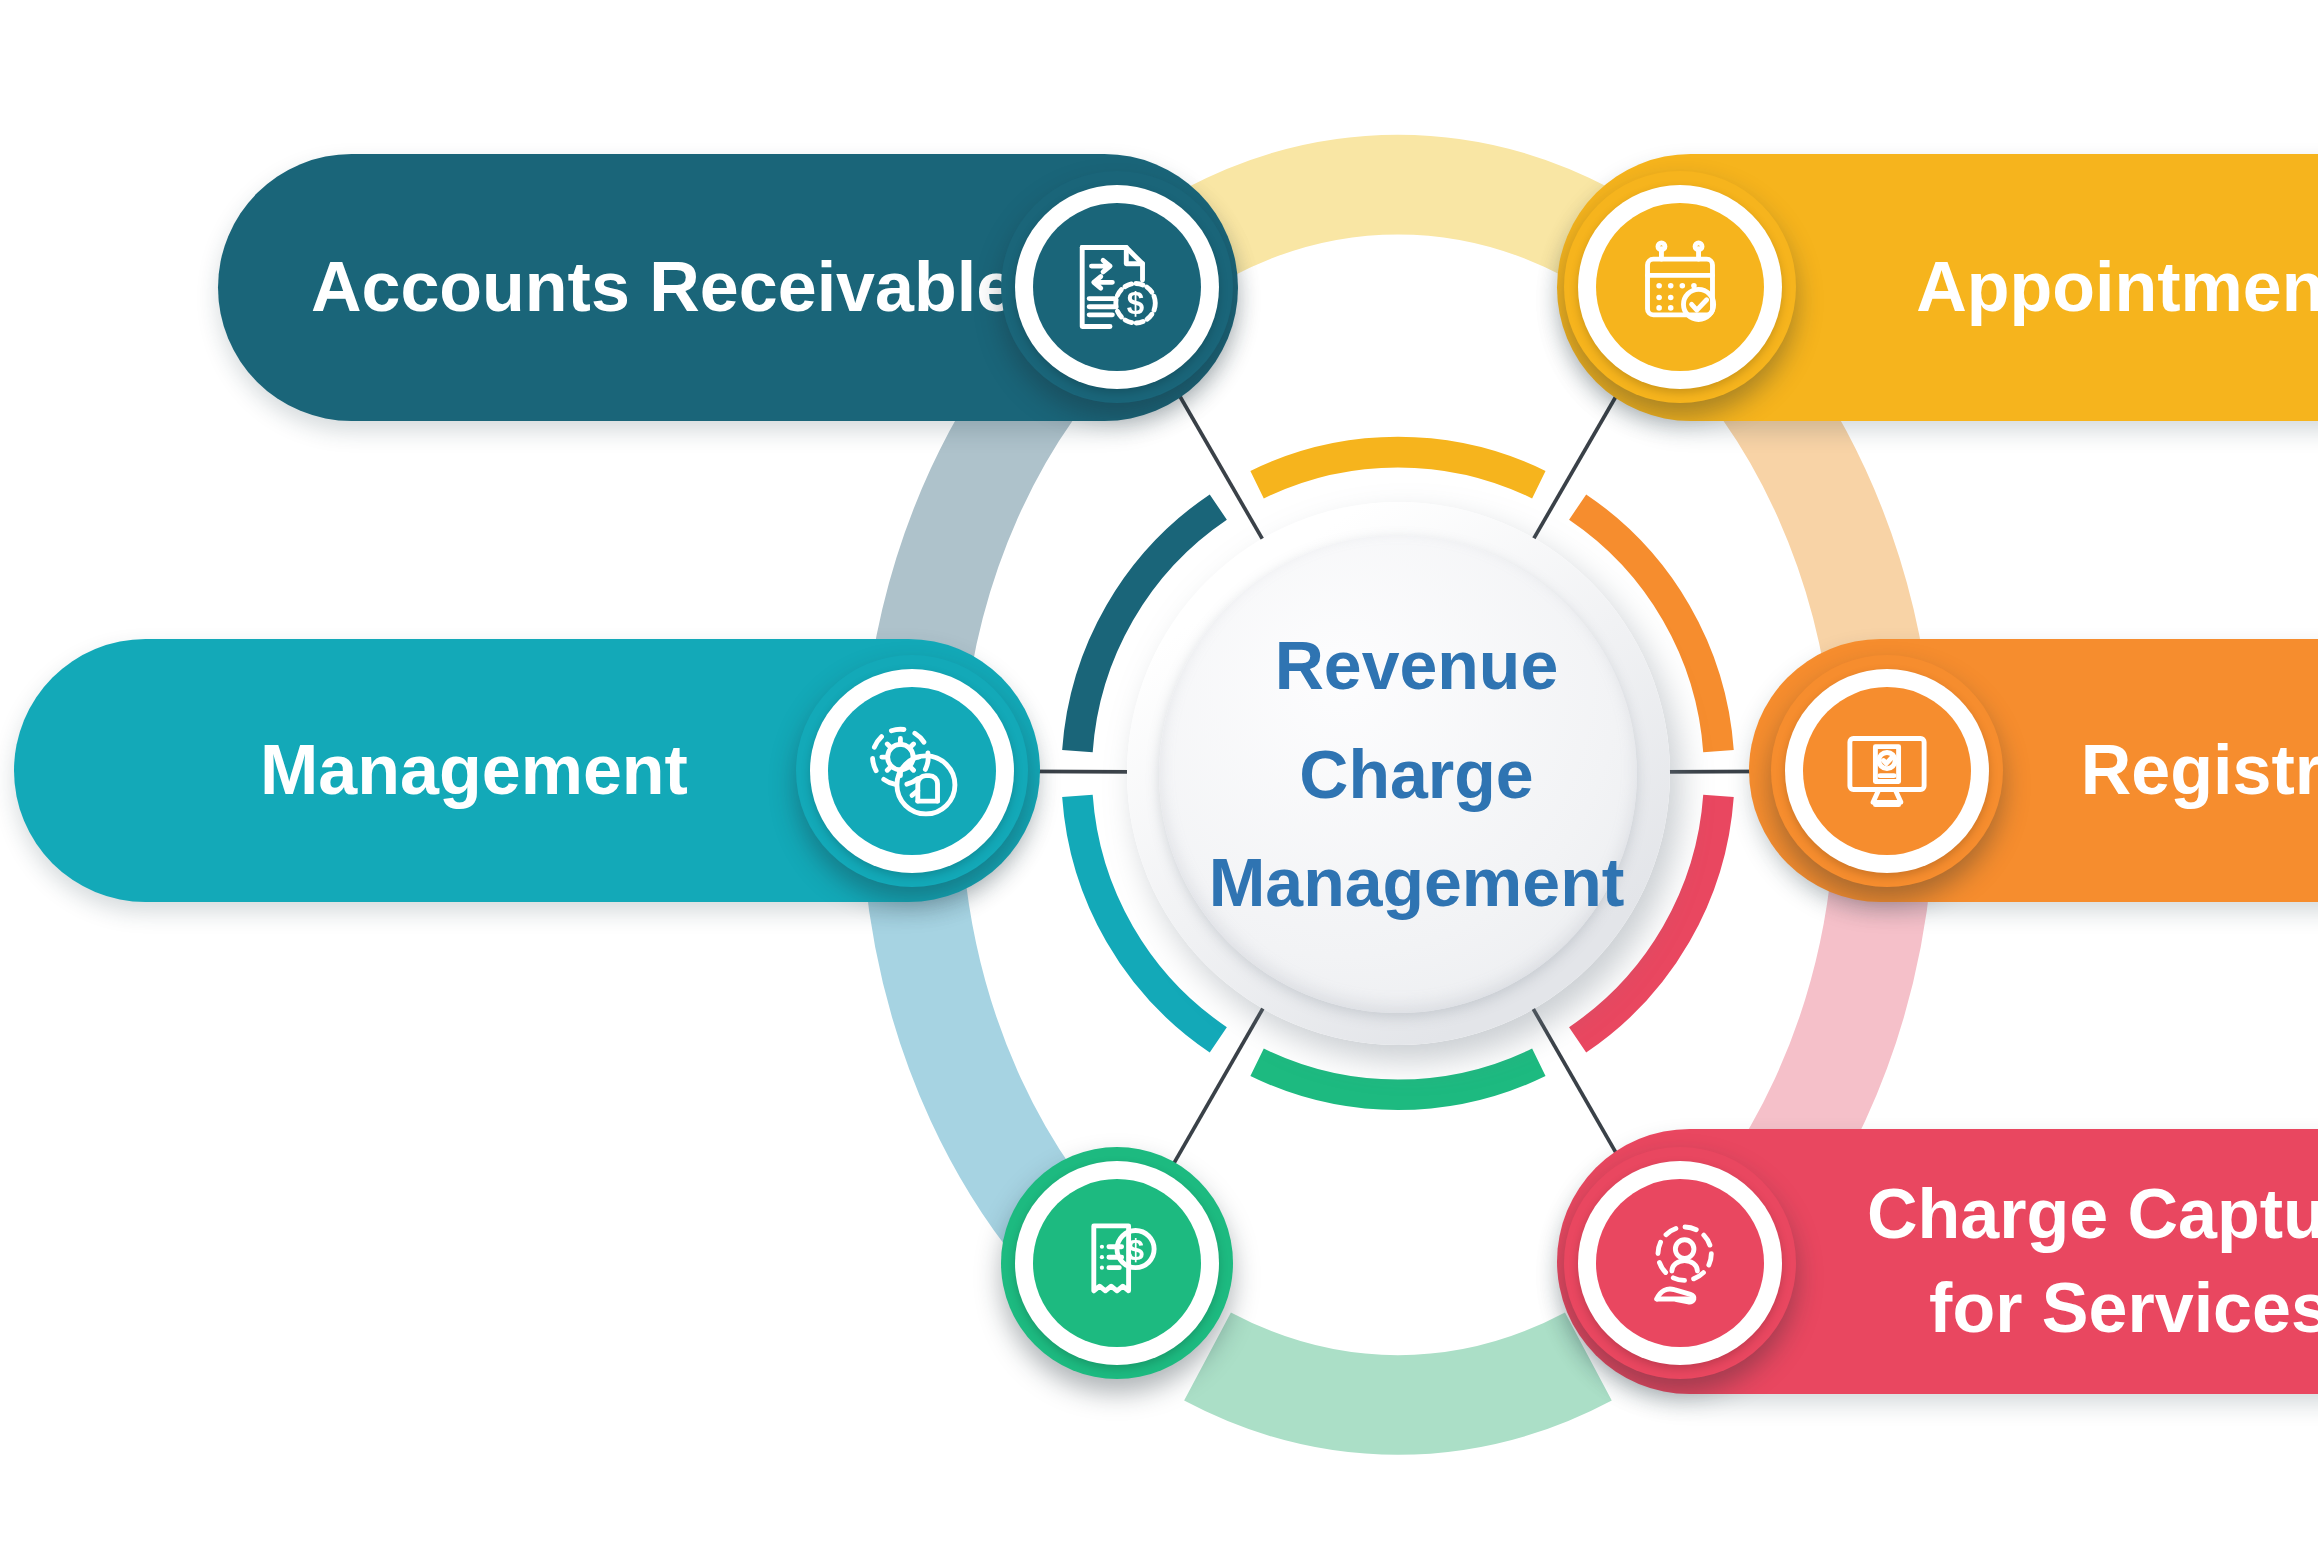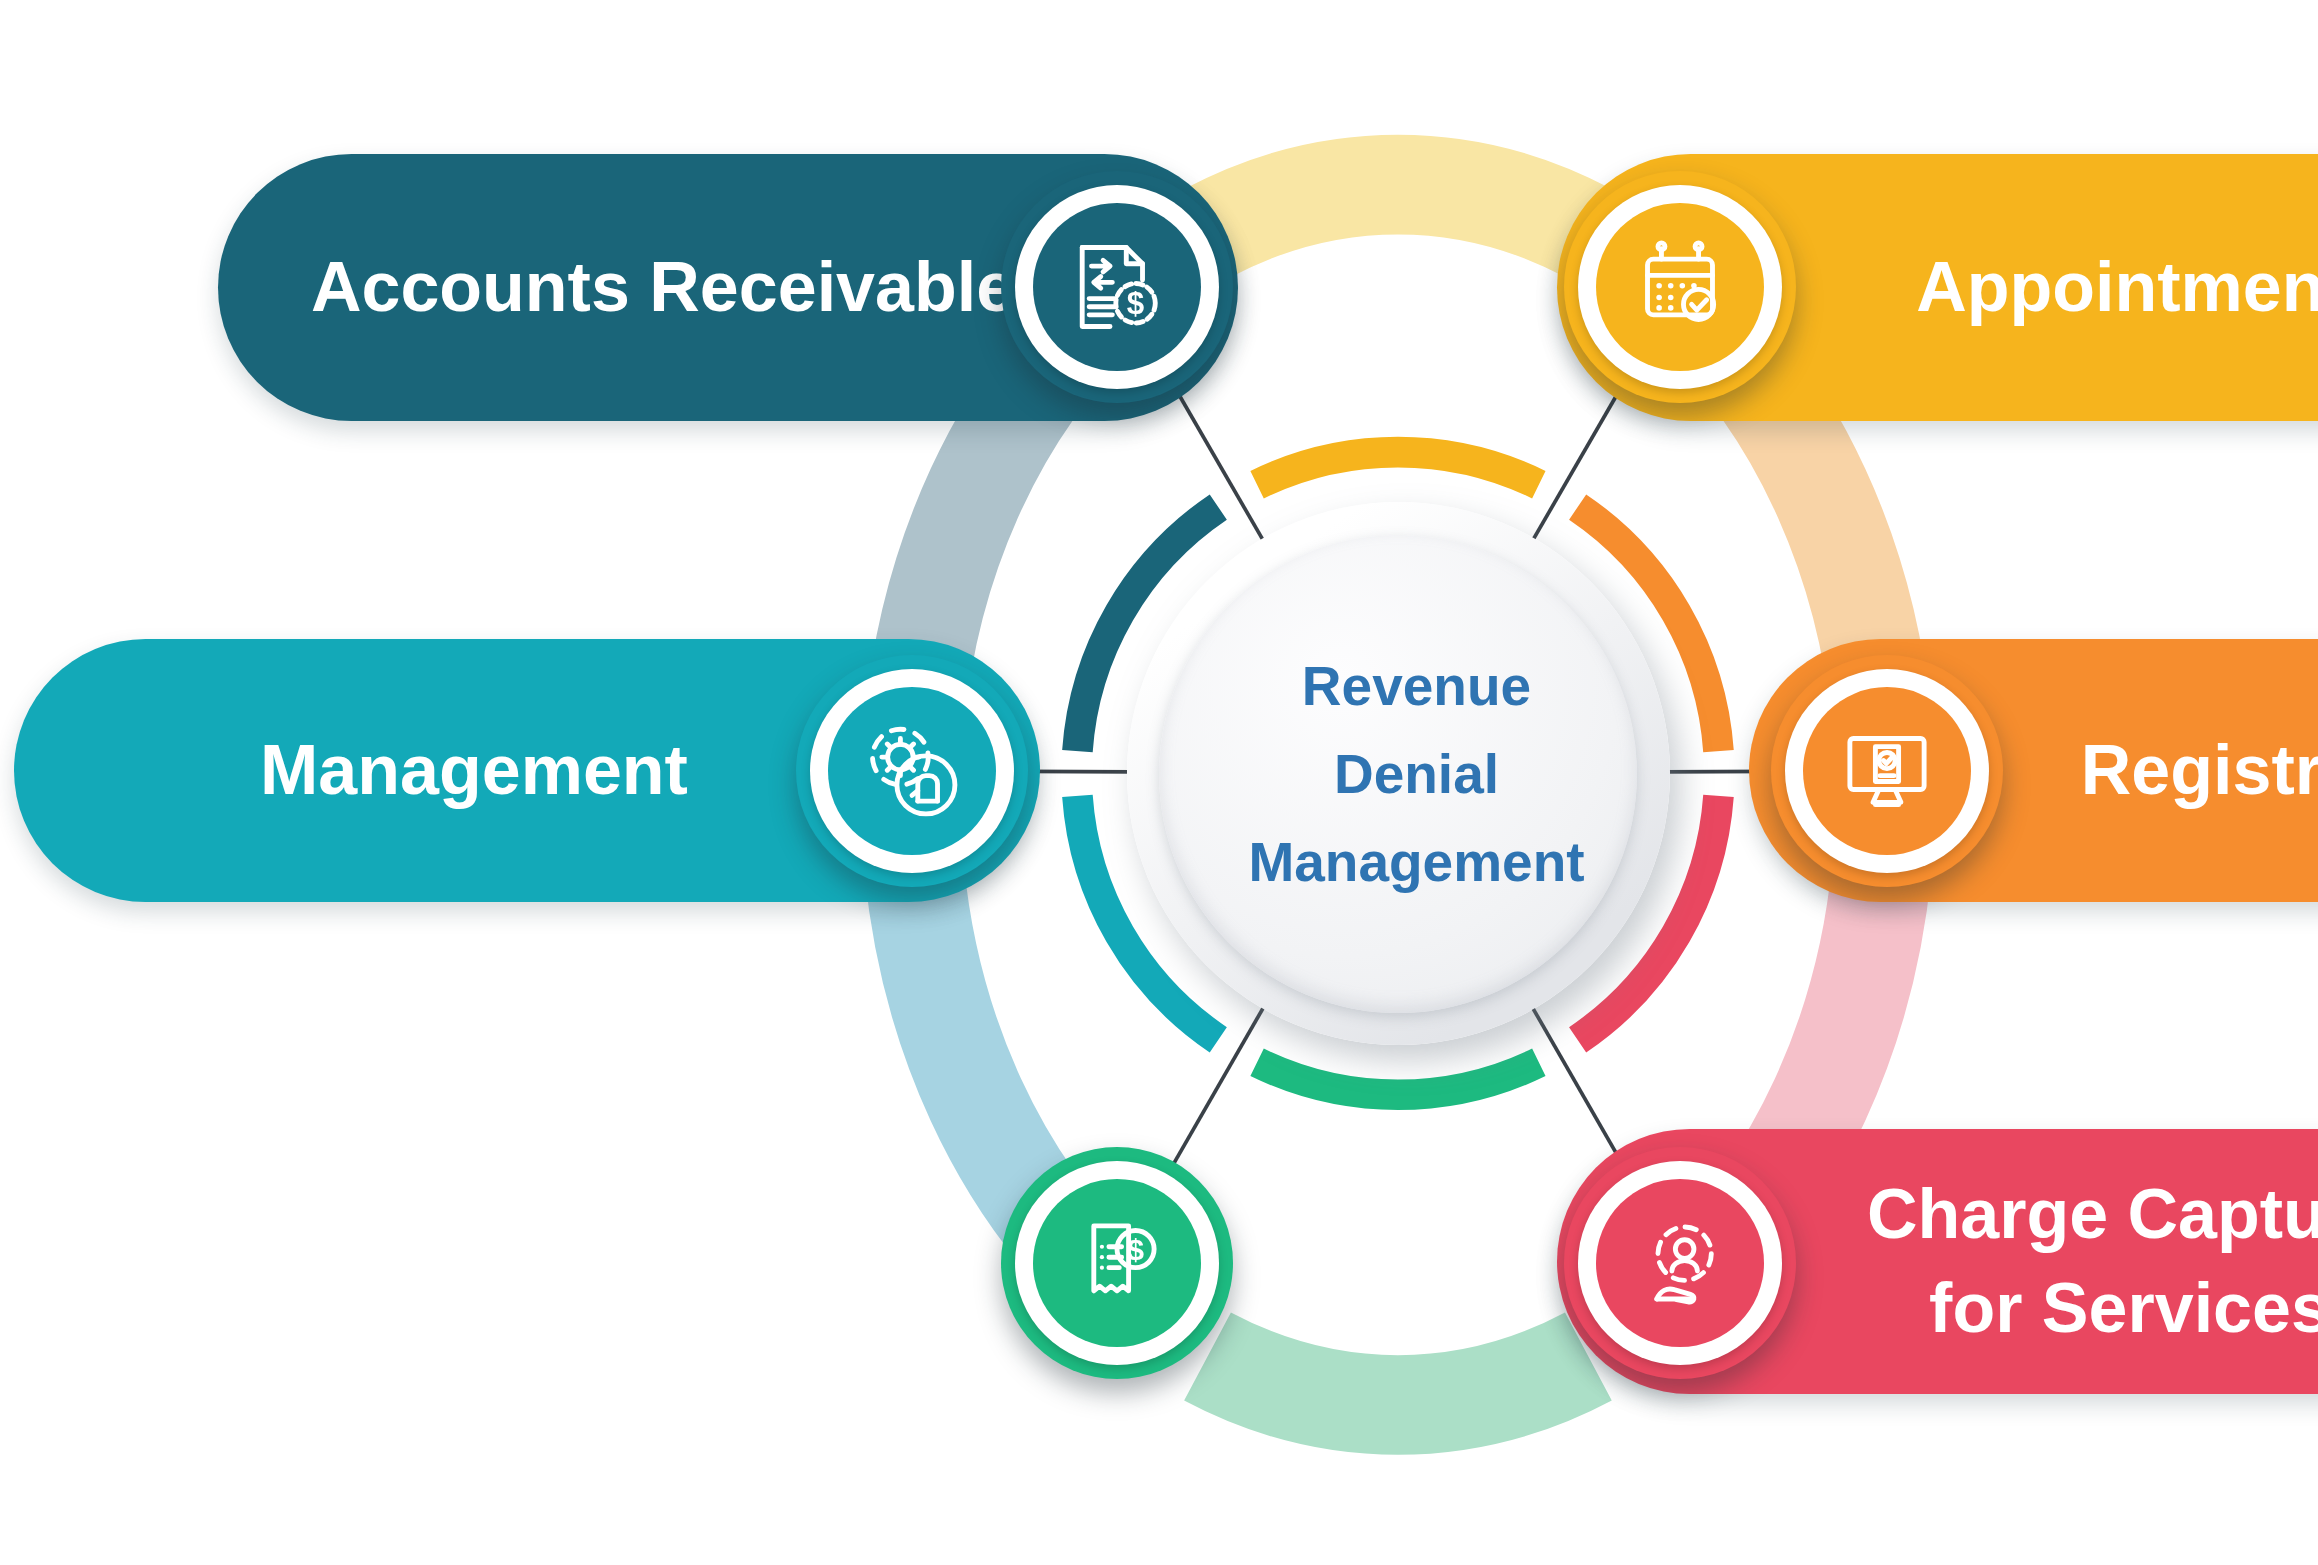--- a/index.html
+++ b/index.html
@@ -59,21 +59,21 @@
     position:absolute;left:1127px;top:502px;width:543px;height:543px;border-radius:50%;
     background:linear-gradient(145deg,#ffffff 18%,#e3e5e9 82%);
     box-shadow:10.2px 16px 32px rgba(115,125,138,.38);
   }
   .hub-inner{
     position:absolute;left:1159px;top:535px;width:478px;height:478px;border-radius:50%;
     background:radial-gradient(circle at 38% 30%,#fdfdfe 0%,#f2f3f5 62%,#e9ebee 100%);
     box-shadow:0 4.6px 13px rgba(130,138,150,.30), inset 0 -6.5px 16px rgba(150,156,168,.22);
     display:flex;align-items:center;justify-content:center;
   }
-  .hub-text{font-weight:700;font-size:55px;line-height:1.6;text-align:center;color:var(--center-color,#2F74B2);margin-left:37px;}
+  .hub-text{font-weight:700;font-size:68px;line-height:1.6;text-align:center;color:var(--center-color,#2F74B2);margin-left:37px;}
   .hub-text span{display:block;}
 </style>
 </head>
 <body>
 
 <div class="canvas">
 
   <svg id="rings" viewBox="0 0 6000 3375" xmlns="http://www.w3.org/2000/svg">
       <path d="M 1971.8 1553.6 A 1051 1316 0 0 1 2382.5 663.0" stroke="#AEC2CB" stroke-width="215" fill="none"></path>
       <path d="M 2323.7 1619.7 A 693 693 0 0 1 2627.5 1093.5" stroke="#1A6579" stroke-width="66" fill="none"></path>
@@ -205,19 +205,19 @@
         <path d="M30 81 c3 -7 9 -10 15 -8 l14 4 c5 1.5 3.5 7.5 -2 6.5 l-10 -2"></path>
         <path d="M30 81 h30"></path>
       </svg>
     </div>
   </div>
 
   <div class="hub-outer"></div>
   <div class="hub-inner">
     <div class="hub-text" style="--center-color: #2F74B2;">
       <span>Revenue</span>
-      <span>Denial</span>
+      <span>Charge</span>
       <span>Management</span>
     </div>
   </div>
 
 </div>
 
 
 </body></html>

